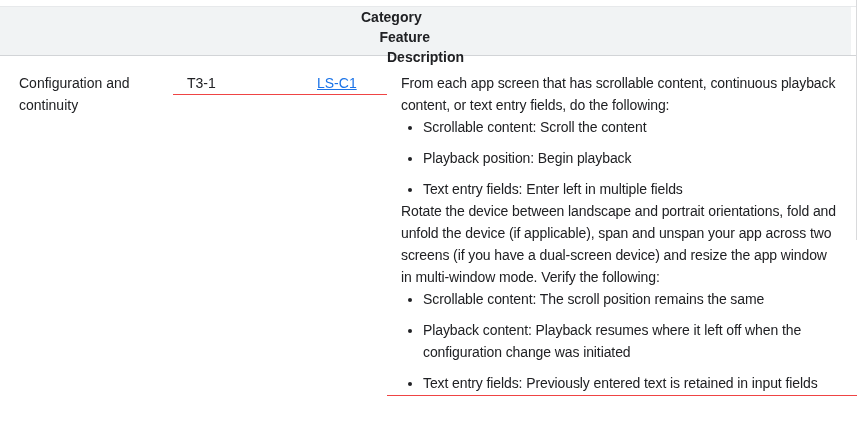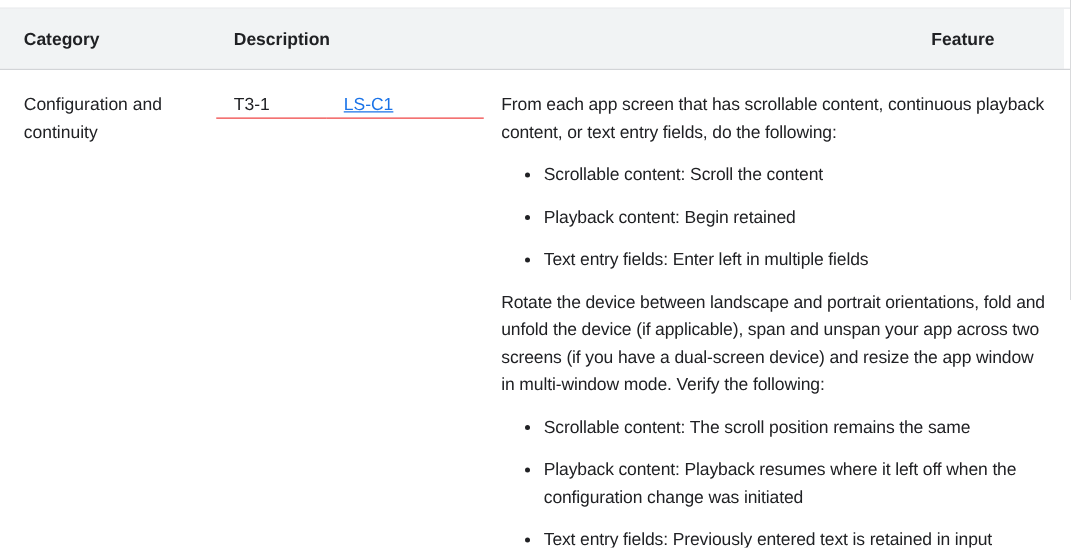--- a/index.html
+++ b/index.html
@@ -22,20 +22,21 @@
   }
 
   
   .thead {
     display: flex;
     align-items: center;
     height: 50px;
     border-top: 1px solid #e7e9eb;
     border-bottom: 1px solid #d2d4d7;
     background: linear-gradient(to right, #f1f3f4 0, #f1f3f4 851px, #ffffff 851px);
+    flex-direction: column;
   }
   .th {
     font-size: 14px;
     font-weight: 700;
     line-height: 20px;
     color: #202124;
   }
 
   
   .col-cat  { width: 173px; padding-left: 19px; padding-right: 14px; }
@@ -53,68 +54,69 @@
     line-height: 22px;
     padding-top: 16px;
   }
   .td.bordered { border-bottom: 1px solid #ef4444; }
   .td.col-desc { padding-bottom: 1px; letter-spacing: -0.1px; }
 
   .feature-link {
     color: #1a73e8;
     text-decoration: underline;
     cursor: pointer;
+    margin-left: 42px;
   }
 
   .desc p { margin: 0; }
   .desc > * + * { margin-top: 9px; }
   .desc ul {
     margin: 0;
     padding: 0 0 0 22px;
     list-style: disc outside;
   }
-  .desc li { margin: 12px; }
+  .desc li { margin: 0; }
   .desc li + li { margin-top: 9px; }
 
   
   .right-edge-line {
     position: absolute;
     top: 0;
     right: 0;
     width: 1px;
     height: 240px;
     background: #d9dadc;
   }
 </style>
 </head>
 <body>
 
 <div class="doc-table">
 
   <div class="thead">
     <div class="th col-cat">Category</div>
+    <div class="th col-feat">Feature</div>
     <div class="th col-desc">Description</div>
-    <div class="th col-feat">Feature</div>
   </div>
 
   <div class="trow">
 
     <div class="td col-cat">Configuration and continuity</div>
 
     <div class="td col-id bordered">T3-1</div>
 
     <div class="td col-feat bordered">
       <a class="feature-link">LS-C1</a>
     </div>
 
     <div class="td col-desc bordered desc">
       <p>From each app screen that has scrollable content, continuous playback content, or text entry fields, do the following:</p>
       <ul>
         <li>Scrollable content: Scroll the content</li>
-        <li>Playback content: Begin retained</li>
+        <li>Playback position: Begin playback</li>
         <li>Text entry fields: Enter left in multiple fields</li>
       </ul>
       <p>Rotate the device between landscape and portrait orientations, fold and unfold the device (if applicable), span and unspan your app across two screens (if you have a dual-screen device) and resize the app window in multi-window mode. Verify the following:</p>
       <ul>
         <li>Scrollable content: The scroll position remains the same</li>
         <li>Playback content: Playback resumes where it left off when the configuration change was initiated</li>
         <li>Text entry fields: Previously entered text is retained in input fields</li>
       </ul>
     </div>
 

